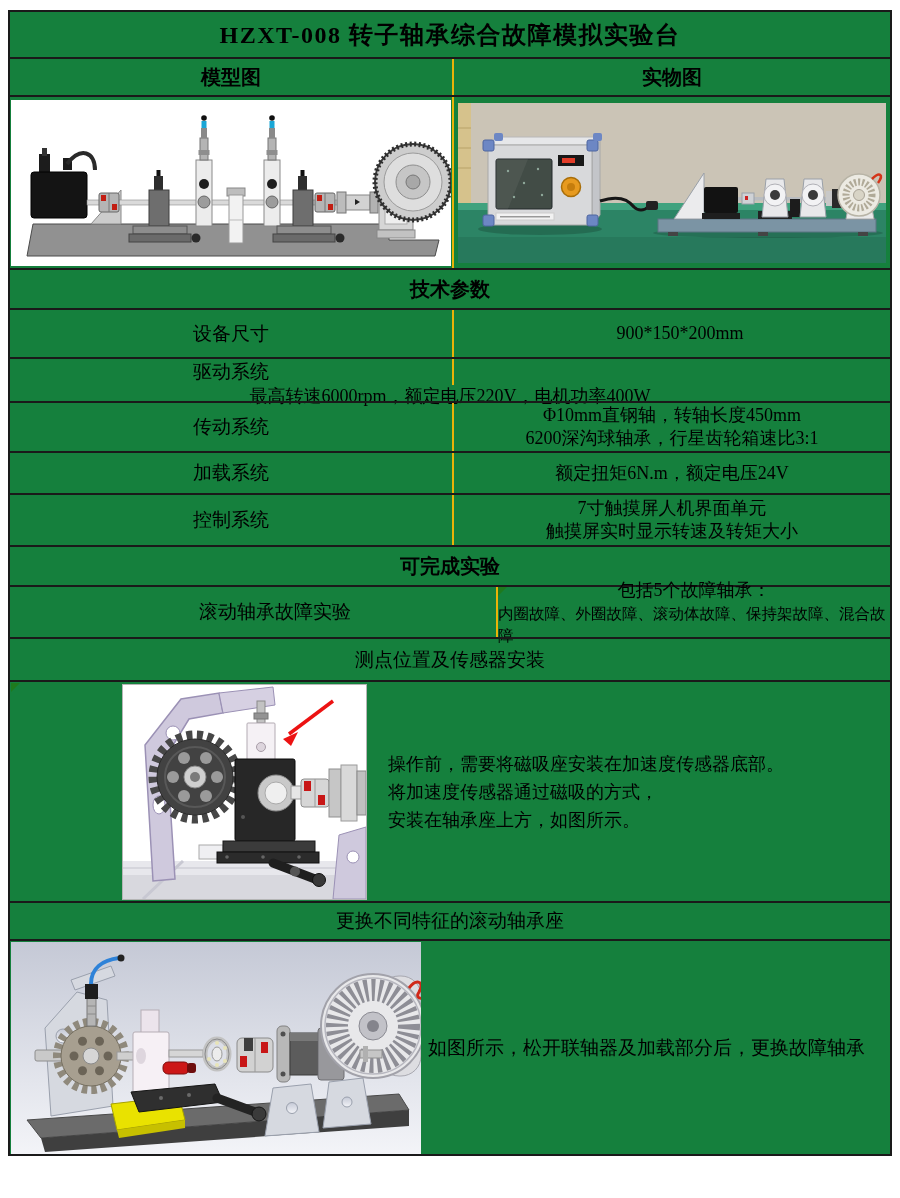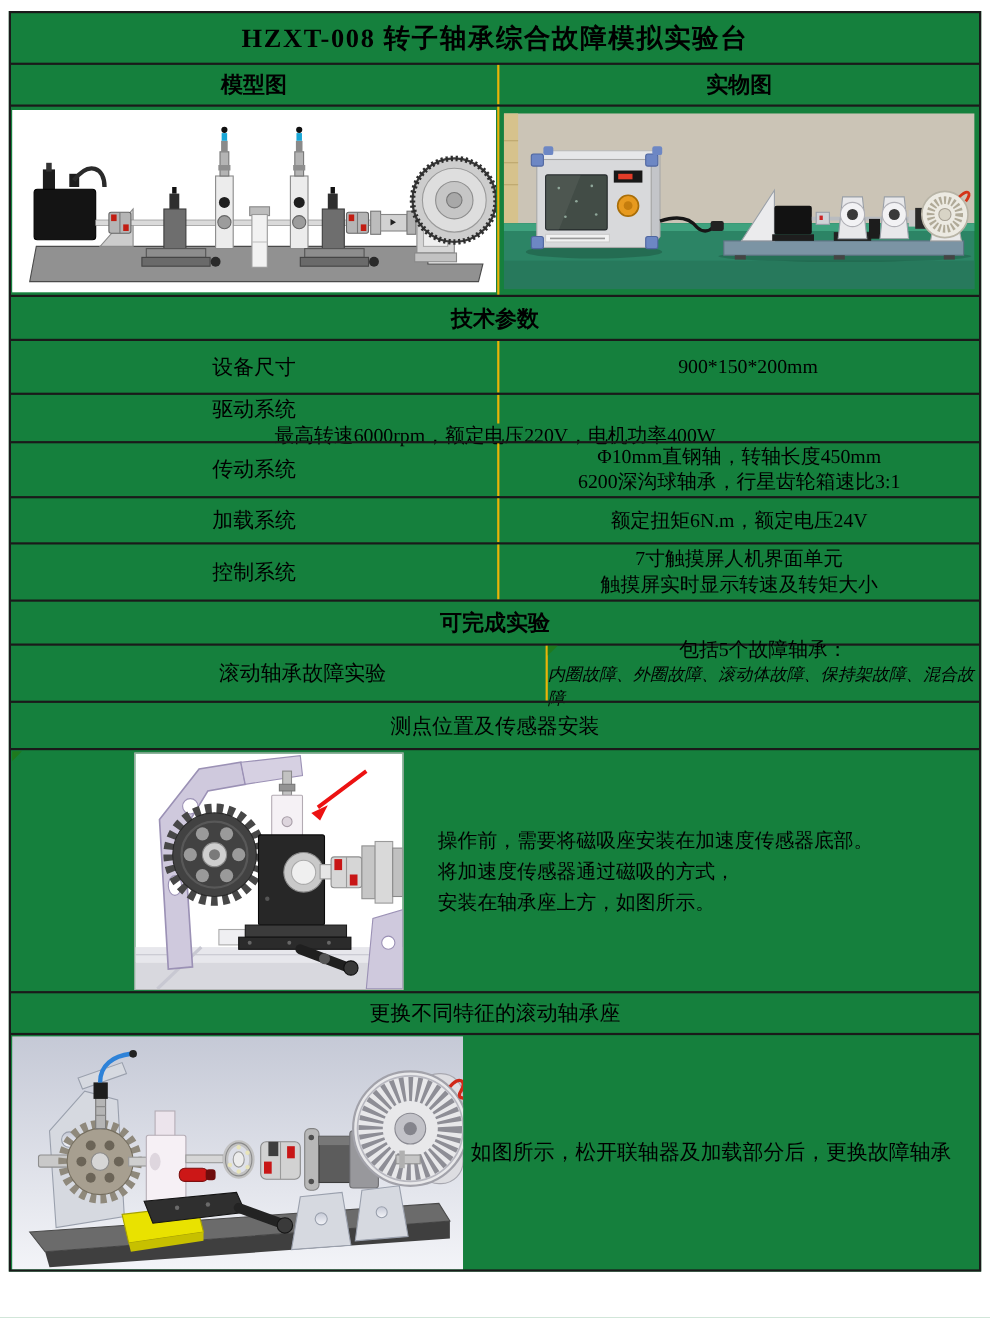--- a/index.html
+++ b/index.html
@@ -22,26 +22,26 @@
   .sec-row{height:40px;font-size:20px;font-weight:bold;}
   .sec-row.light{font-weight:normal;font-size:19px;}
   .sec-sensor{height:43px;}
   .sec-replace{height:38px;}
   .p-row .cell-l{font-size:19px;}
   .p-row .cell-r{font-size:18px;line-height:23px;text-align:center;}
   .p1{height:49px;gap:16px;}.p2{height:44px;flex-direction:column;}.p3{height:50px;}.p4{height:42px;}.p5{height:52px;}
   .exp-row{height:52px;padding-left:44px;}
   .exp-row .cell-l{font-size:19px;}
   .exp-line1{font-size:18px;line-height:25px;}
-  .exp-line2{font-size:15.5px;line-height:22px;font-style:italic;}
+  .exp-line2{font-size:15.5px;line-height:22px;}
   .media-row{display:block;}
   .sensor-row{height:221px;}
   .replace-row{height:215px;}
   .sensor-img{position:absolute;left:112px;top:2px;border:1px solid #b5b5b5;}
-  .sensor-text{position:absolute;left:388px;top:50%;transform:translateY(-50%);font-size:18px;line-height:28px;white-space:nowrap;}
+  .sensor-text{position:absolute;left:378px;top:50%;transform:translateY(-50%);font-size:18px;line-height:28px;white-space:nowrap;}
   .replace-img{position:absolute;left:1px;top:1px;}
   .replace-text{position:absolute;left:418px;top:50%;transform:translateY(-50%);font-size:19px;white-space:nowrap;}
   .gtri{position:absolute;width:0;height:0;border-top:9px solid #1e7a1e;border-right:9px solid transparent;left:0;top:0;}
   svg{display:block;}
 </style>
 </head>
 <body>
 
 <div class="sheet">
 

